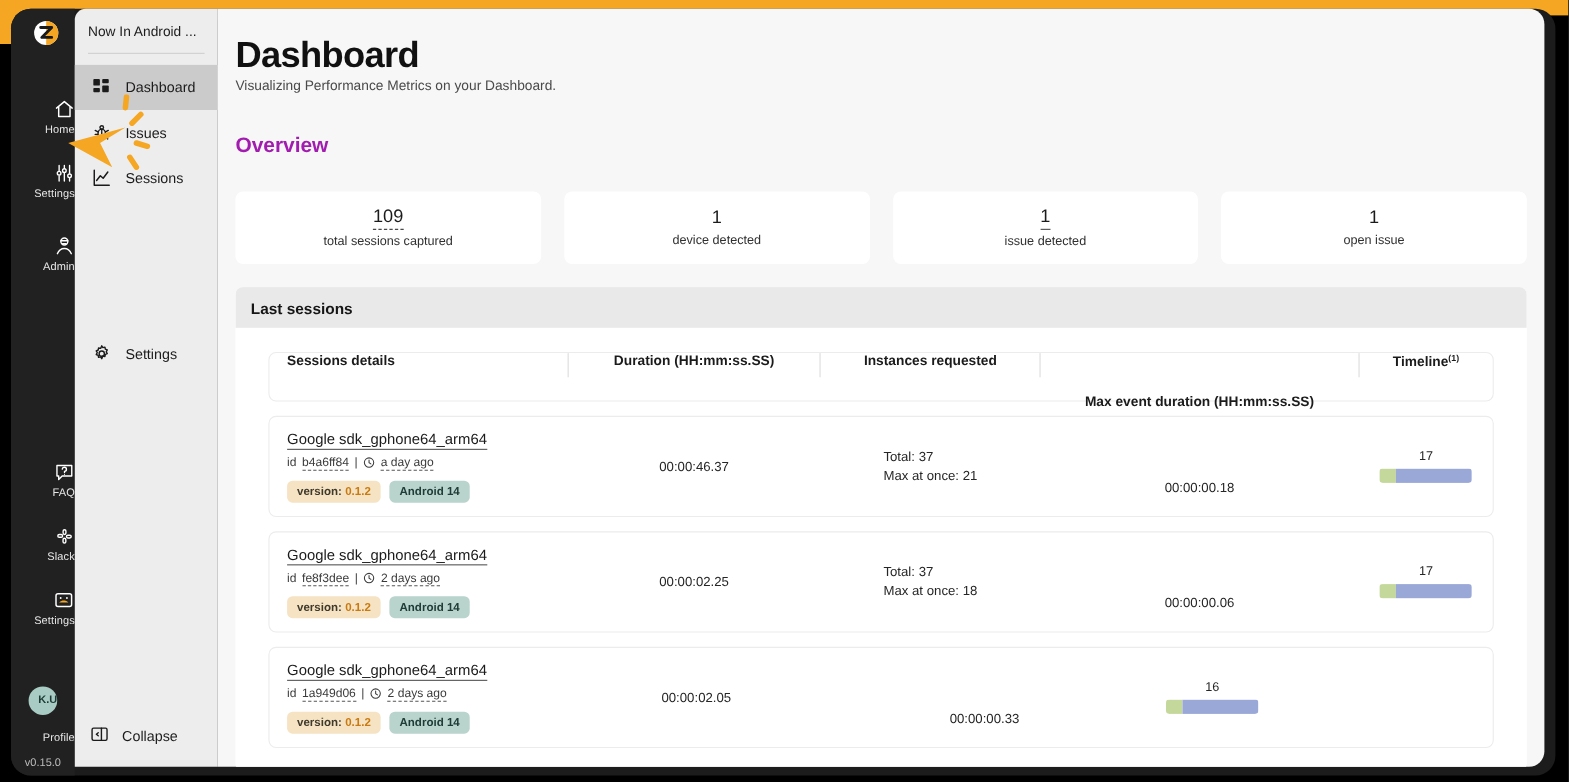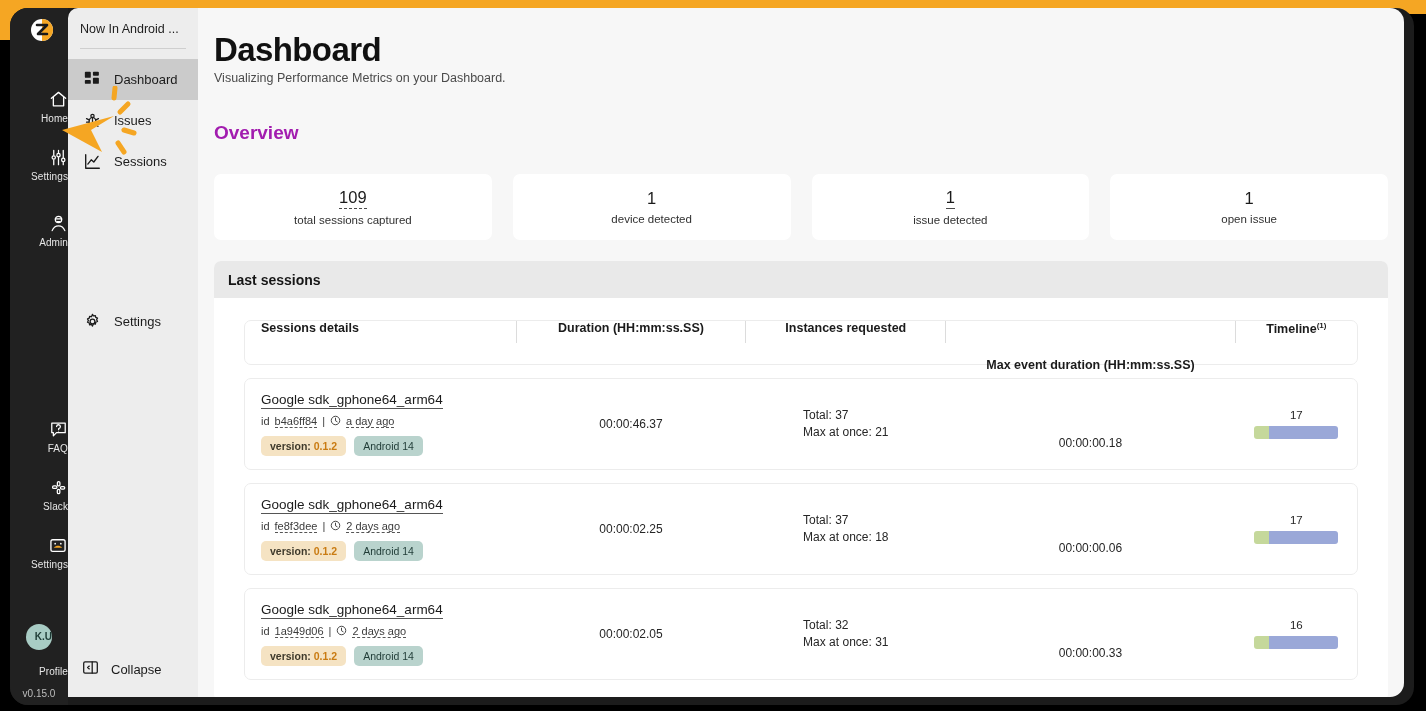--- a/index.html
+++ b/index.html
@@ -244,21 +244,21 @@
   .u-dotted { border-bottom: 1px dashed #555; cursor: pointer; }
   .sess-badges { margin-top: 8px; display: flex; gap: 8px; }
   .badge {
     font-size: 10.5px;
     border-radius: 5px;
     padding: 4px 9px;
     font-weight: 700;
   }
   .badge-version { background: #f5e3c3; color: #3f3a2c; }
   .badge-version b { color: #c97b12; }
-  .badge-os { background: #b9d3cd; color: #1f3b36; font-weight: 400; }
+  .badge-os { background: #b9d3cd; color: #1f3b36; font-weight: 700; }
 
   .instances-cell { text-align: left; display: inline-block; }
   .instances-cell div { line-height: 17px; }
 
   .timeline-cell { display: flex; flex-direction: column; align-items: center; gap: 5px; }
   .timeline-count { font-size: 11.5px; color: #262626; }
   .timeline-bar {
     width: 84px; height: 13px;
     border-radius: 3px;
     overflow: hidden;
@@ -577,26 +577,20 @@
               <span class="u-dotted">2 days ago</span>
             </div>
             <div class="sess-badges">
               <span class="badge badge-version"><span>version:</span> <b>0.1.2</b></span>
               <span class="badge badge-os">Android 14</span>
             </div>
           </div>
           <div class="vdiv" style="background:transparent"></div>
           <div class="c2">00:00:02.05</div>
           <div class="vdiv" style="background:transparent"></div>
-          <div class="c3">
-            <span class="instances-cell">
-              <div>Total: 32</div>
-              <div>Max at once: 31</div>
-            </span>
-          </div>
           <div class="vdiv" style="background:transparent"></div>
           <div class="c4">00:00:00.33</div>
           <div class="vdiv" style="background:transparent"></div>
           <div class="c5">
             <div class="timeline-cell">
               <span class="timeline-count">16</span>
               <span class="timeline-bar">
                 <span class="tseg-a" style="width:18%"></span>
                 <span class="tseg-b" style="width:82%"></span>
               </span>

